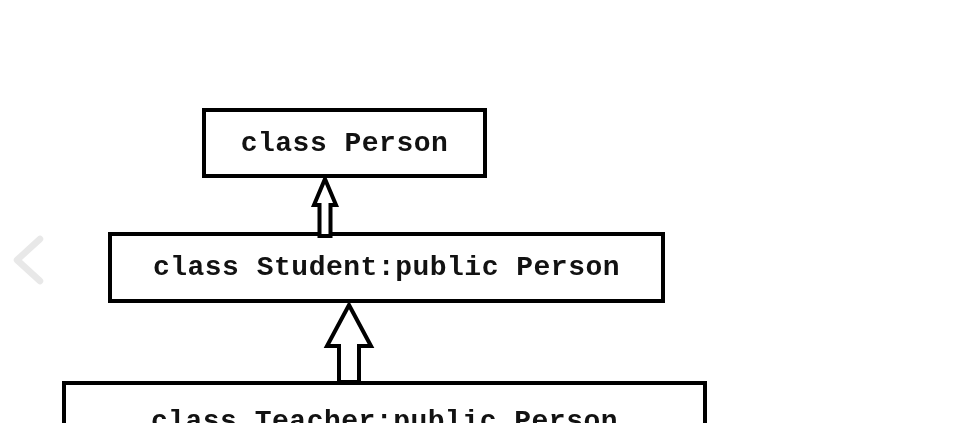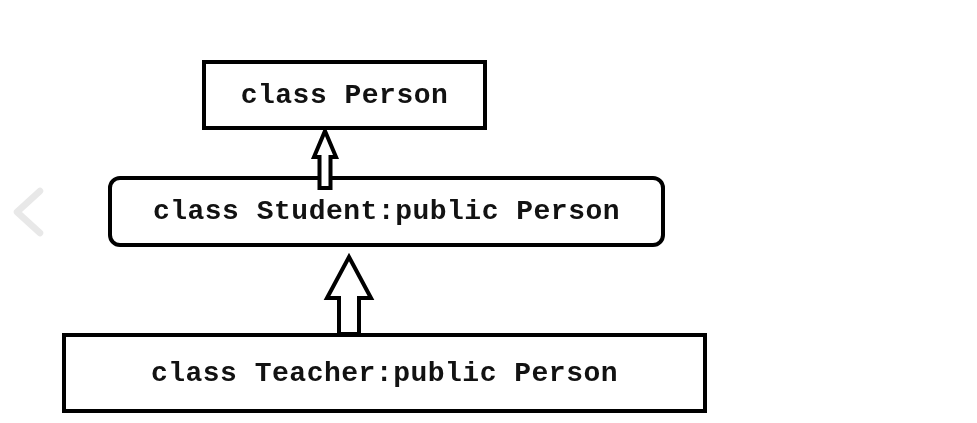--- a/index.html
+++ b/index.html
@@ -10,38 +10,39 @@
     width: 977px;
     height: 423px;
     background: #ffffff;
     position: relative;
     overflow: hidden;
     font-family: "Liberation Mono", "DejaVu Sans Mono", monospace;
   }
   .canvas {
     position: absolute;
     inset: 0;
+    margin-top: 48px;
   }
   .class-node {
     position: absolute;
     box-sizing: border-box;
     background: #ffffff;
     border: 4px solid #000000;
     display: flex;
     align-items: center;
     justify-content: center;
     font-weight: bold;
     font-size: 28px;
     letter-spacing: 0.5px;
     color: #121212;
     white-space: nowrap;
     z-index: 1;
   }
   #node-person  { left: 202px; top:  60px; width: 285px; height: 70px; }
-  #node-student { left: 108px; top: 176px; width: 557px; height: 71px; border-radius: 12px; }
+  #node-student { left: 108px; top: 184px; width: 557px; height: 71px; }
   #node-teacher { left:  62px; top: 333px; width: 645px; height: 80px; }
 
   #arrow-layer {
     position: absolute;
     left: 0; top: 0;
     width: 977px;
     height: 423px;
     z-index: 2;
     pointer-events: none;
   }

